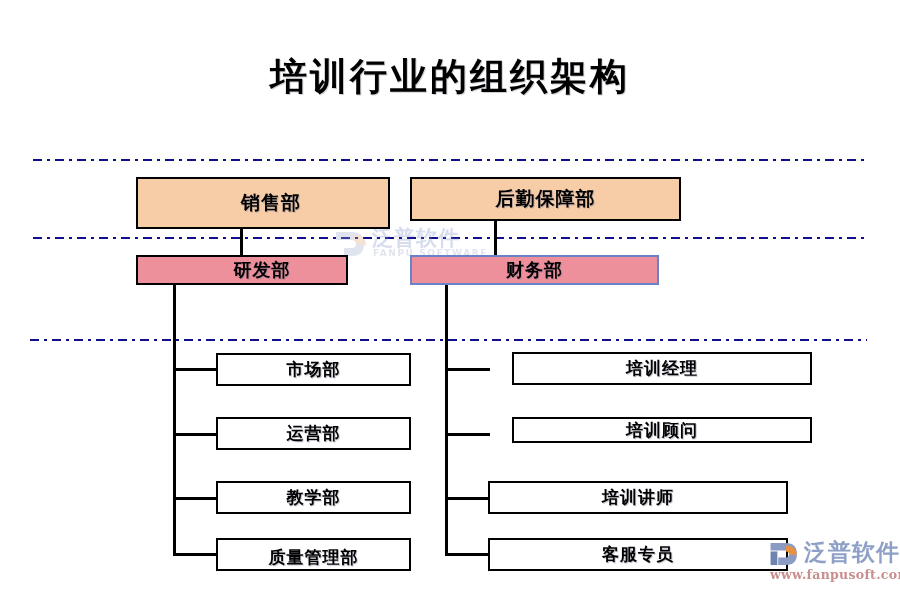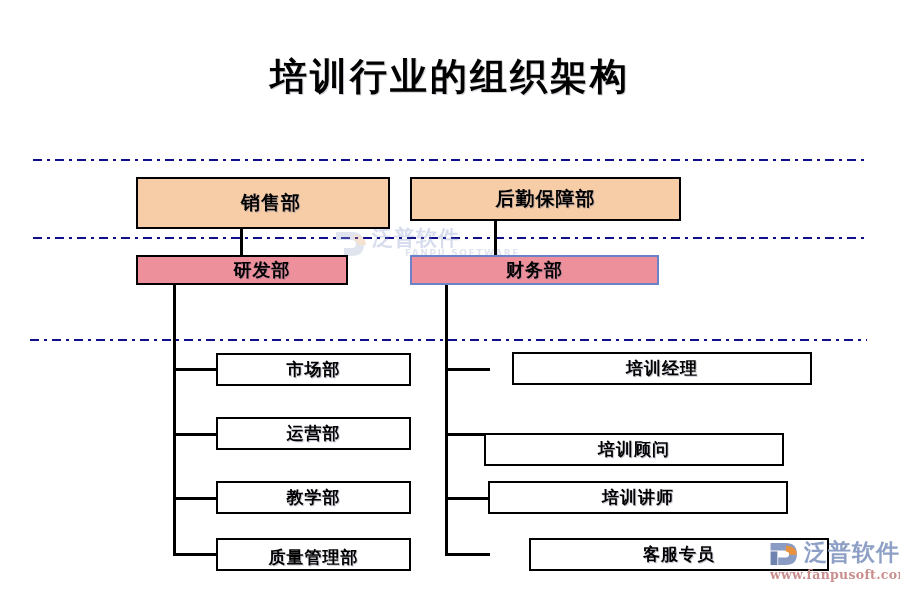--- a/index.html
+++ b/index.html
@@ -122,21 +122,20 @@
   .wm-center .wm-sub {
     position: absolute;
     left: 41px;
     top: 24px;
     font-family: "DejaVu Sans", "Liberation Sans", sans-serif;
     font-size: 9px;
     font-weight: bold;
     color: #9aa8c8;
     letter-spacing: 1.6px;
     white-space: nowrap;
-    margin-left: 32px;
   }
 
   .logo {
     position: absolute;
     left: 768px;
     top: 537px;
     width: 132px;
     height: 52px;
     pointer-events: none;
   }
@@ -228,27 +227,27 @@
   <div class="node level3" style="left:216px; top:481px; width:195px; height:33px;">
     <span>教学部</span>
   </div>
   <div class="node level3" style="left:216px; top:538px; width:195px; height:33px;align-items:flex-end;">
     <span>质量管理部</span>
   </div>
 
   <div class="node level3" style="left:512px; top:352px; width:300px; height:33px;">
     <span>培训经理</span>
   </div>
-  <div class="node level3" style="left:484px; top:417px; width:300px; height:33px;margin-top:16px;">
+  <div class="node level3" style="left:512px; top:417px; width:300px; height:26px;">
     <span>培训顾问</span>
   </div>
   <div class="node level3" style="left:488px; top:481px; width:300px; height:33px;">
     <span>培训讲师</span>
   </div>
-  <div class="node level3" style="left:488px; top:538px; width:300px; height:33px;margin-left:41px;">
+  <div class="node level3" style="left:488px; top:538px; width:300px; height:33px;">
     <span>客服专员</span>
   </div>
 
   <div class="logo">
     <svg class="logo-mark" viewBox="0 0 40 34">
       <path d="M3 4 L21 4 Q34 4 34 17 Q34 30 21 30 L12 30 L12 21 L21 21 Q25 21 25 17 Q25 13 21 13 L3 13 Z" fill="#8a9bc4"></path>
       <path d="M21 7 Q34 8 34 18 L25 18 Q25 14 21 14 Z" fill="#e8923f"></path>
       <path d="M3 14 L11 14 L11 30 L3 30 Z" fill="#6f82b0"></path>
     </svg>
     <div class="logo-text">泛普软件</div>

